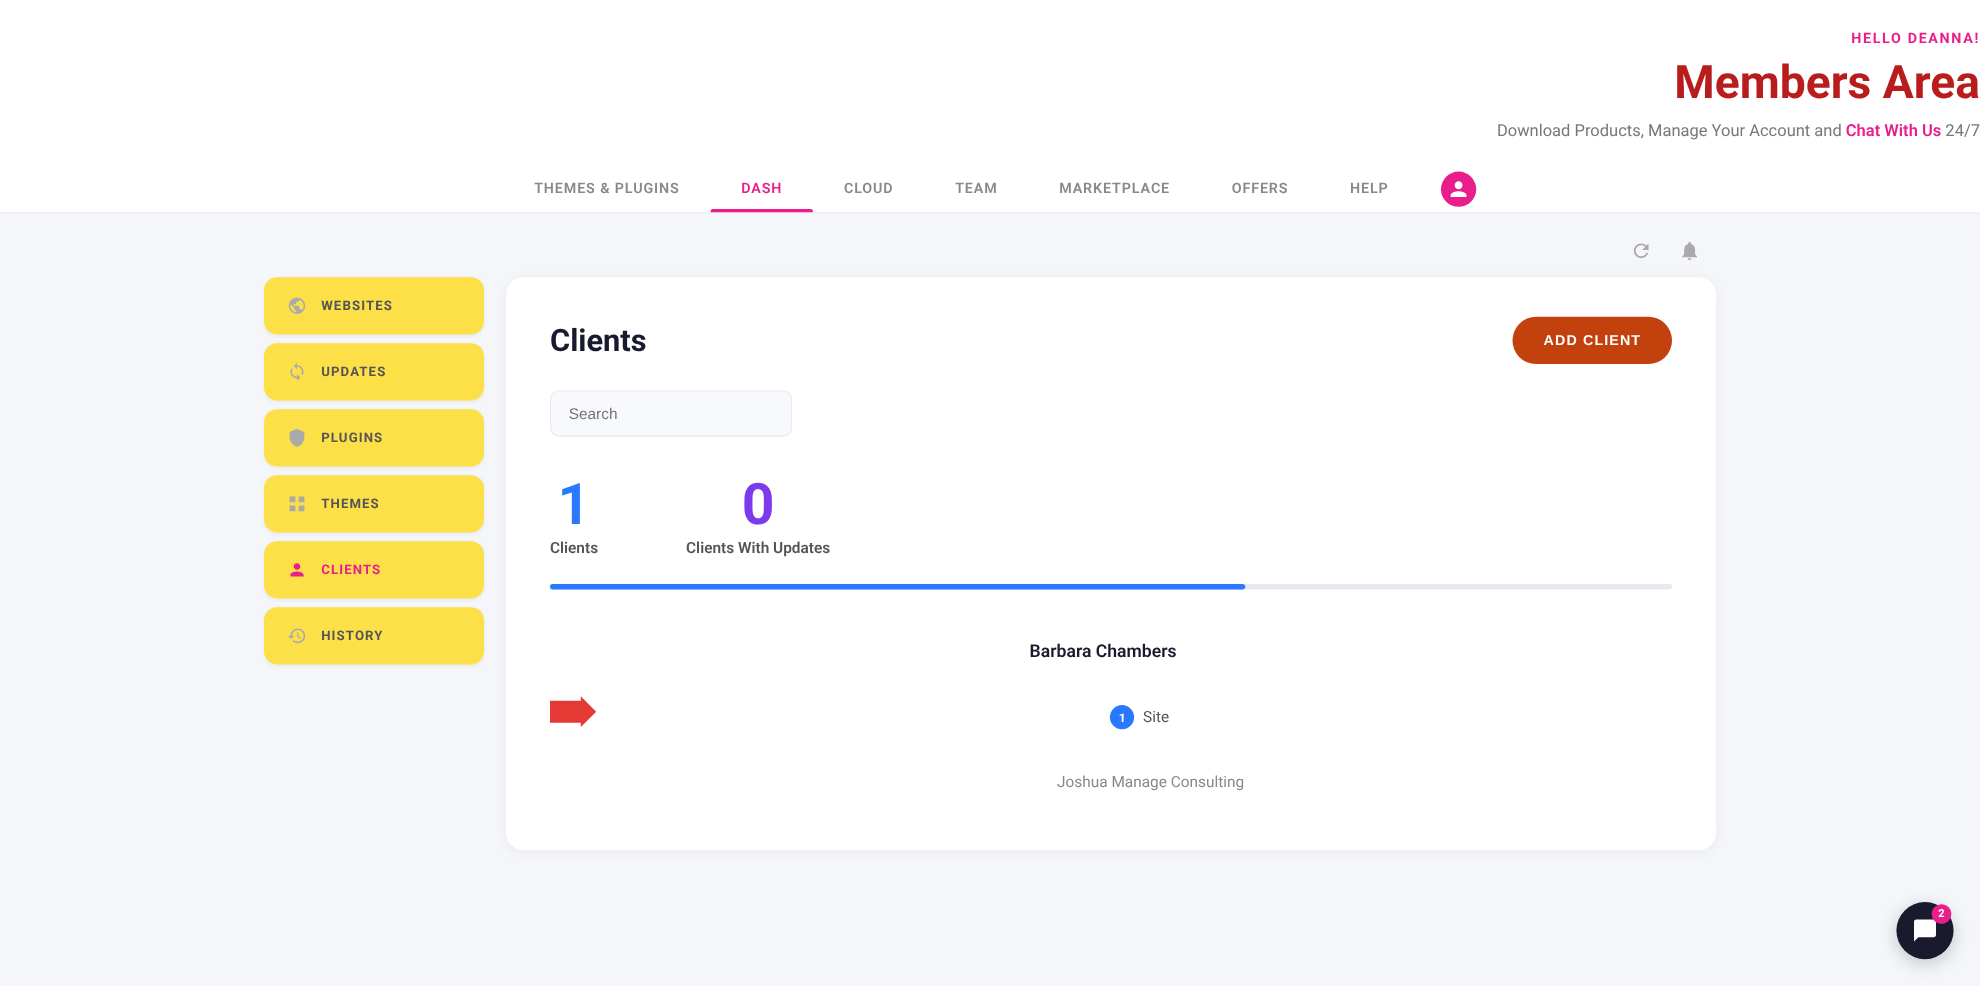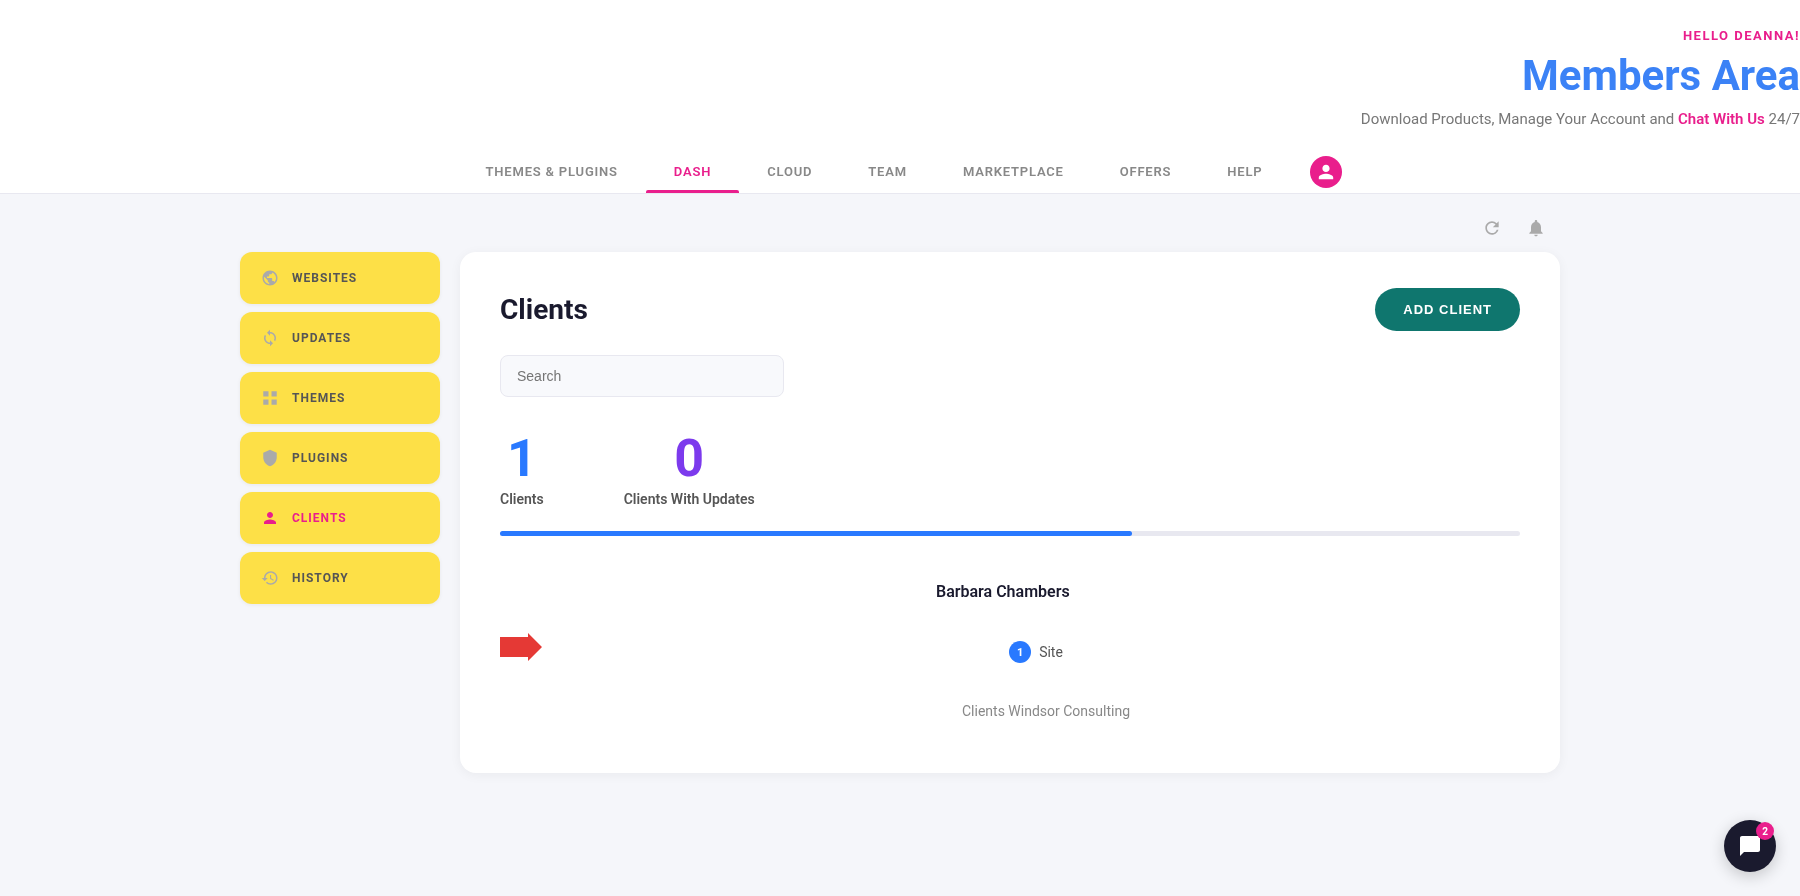--- a/index.html
+++ b/index.html
@@ -21,21 +21,21 @@
       color: #e91e8c;
       font-size: 13px;
       font-weight: 700;
       letter-spacing: 1.5px;
       text-transform: uppercase;
       margin-bottom: 8px;
     }
     .members-area-title {
       font-size: 42px;
       font-weight: 700;
-      color: #3b82f6;
+      color: #b91c1c;
       margin-bottom: 10px;
     }
     .subtitle {
       font-size: 15px;
       color: #777;
       margin-bottom: 22px;
     }
     .subtitle .chat-link {
       color: #e91e8c;
       font-weight: 600;
@@ -172,35 +172,35 @@
       justify-content: space-between;
       align-items: center;
       margin-bottom: 24px;
     }
     .card-title {
       font-size: 28px;
       font-weight: 700;
       color: #1a1a2e;
     }
     .add-client-btn {
-      background: #0f766e;
+      background: #c2410c;
       color: white;
       border: none;
       border-radius: 50px;
       padding: 14px 28px;
       font-size: 13px;
       font-weight: 700;
       letter-spacing: 1px;
       cursor: pointer;
       text-transform: uppercase;
     }
 
     
     .search-input {
-      width: 284px;
+      width: 220px;
       padding: 12px 16px;
       border: 1px solid #e8e8f0;
       border-radius: 8px;
       font-size: 14px;
       color: #999;
       background: #f8f9fc;
       outline: none;
       margin-bottom: 36px;
     }
 
@@ -375,32 +375,32 @@
         <span class="sidebar-icon">
           <svg width="18" height="18" viewBox="0 0 24 24" fill="currentColor">
               <path d="M12 4V1L8 5l4 4V6c3.31 0 6 2.69 6 6 0 1.01-.25 1.97-.7 2.8l1.46 1.46C19.54 15.03 20 13.57 20 12c0-4.42-3.58-8-8-8zm0 14c-3.31 0-6-2.69-6-6 0-1.01.25-1.97.7-2.8L5.24 7.74C4.46 8.97 4 10.43 4 12c0 4.42 3.58 8 8 8v3l4-4-4-4v3z"></path>
             </svg>
         </span>
         <span>UPDATES</span>
       </div>
       <div class="sidebar-item">
         <span class="sidebar-icon">
           <svg width="18" height="18" viewBox="0 0 24 24" fill="currentColor">
+              <path d="M12 1L3 5v6c0 5.55 3.84 10.74 9 12 5.16-1.26 9-6.45 9-12V5l-9-4z"></path>
+            </svg>
+        </span>
+        <span>PLUGINS</span>
+      </div>
+      <div class="sidebar-item">
+        <span class="sidebar-icon">
+          <svg width="18" height="18" viewBox="0 0 24 24" fill="currentColor">
               <path d="M3 3h7v7H3zm0 11h7v7H3zm11-11h7v7h-7zm0 11h7v7h-7z"></path>
             </svg>
         </span>
         <span>THEMES</span>
-      </div>
-      <div class="sidebar-item">
-        <span class="sidebar-icon">
-          <svg width="18" height="18" viewBox="0 0 24 24" fill="currentColor">
-              <path d="M12 1L3 5v6c0 5.55 3.84 10.74 9 12 5.16-1.26 9-6.45 9-12V5l-9-4z"></path>
-            </svg>
-        </span>
-        <span>PLUGINS</span>
       </div>
       <div class="sidebar-item active">
         <span class="sidebar-icon">
           <svg width="18" height="18" viewBox="0 0 24 24" fill="currentColor">
               <path d="M12 12c2.21 0 4-1.79 4-4s-1.79-4-4-4-4 1.79-4 4 1.79 4 4 4zm0 2c-2.67 0-8 1.34-8 4v2h16v-2c0-2.66-5.33-4-8-4z"></path>
             </svg>
         </span>
         <span>CLIENTS</span>
       </div>
       <div class="sidebar-item">
@@ -444,21 +444,21 @@
           <svg width="42" height="28" viewBox="0 0 42 28">
               <polygon points="0,4 28,4 28,0 42,14 28,28 28,24 0,24" fill="#e53935"></polygon>
             </svg>
         </div>
         <div class="client-row" style="flex:1; border-top:none;">
           <span class="client-name">Barbara Chambers</span>
           <div class="client-site-badge">
             <div class="site-count-badge">1</div>
             <span>Site</span>
           </div>
-          <span class="client-company">Clients Windsor Consulting</span>
+          <span class="client-company">Joshua Manage Consulting</span>
         </div>
       </div>
     </div>
   </div>
 </div>
 
 <div class="chat-bubble" style="position:fixed; bottom:24px; right:24px;">
   <svg width="24" height="24" viewBox="0 0 24 24" fill="white">
       <path d="M20 2H4c-1.1 0-2 .9-2 2v18l4-4h14c1.1 0 2-.9 2-2V4c0-1.1-.9-2-2-2z"></path>
     </svg>

